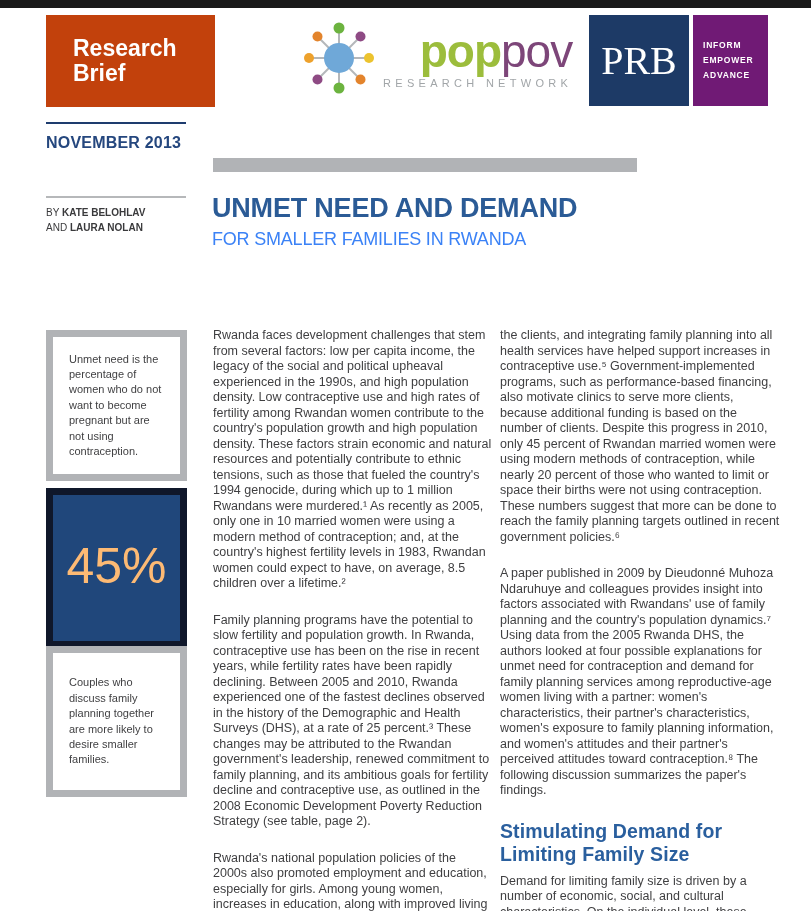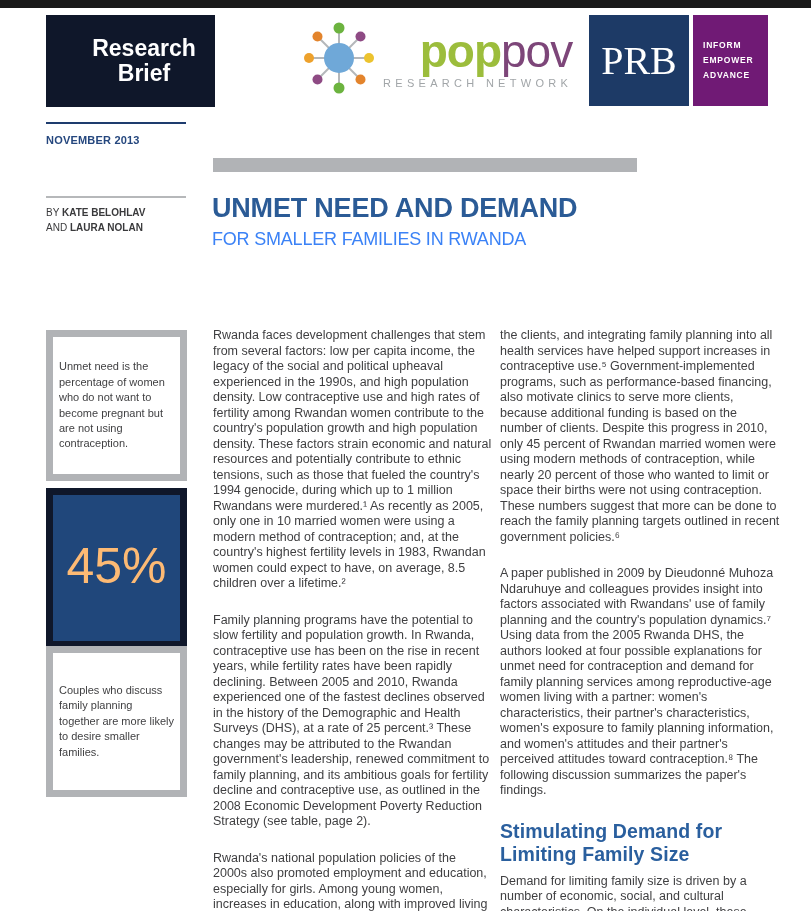--- a/index.html
+++ b/index.html
@@ -4,23 +4,23 @@
 <style>
   html,body{margin:0;padding:0;background:#ffffff;}
   .page{
     position:relative;width:811px;height:911px;overflow:hidden;
     background:#ffffff;font-family:"Liberation Sans",sans-serif;color:#3f3f41;
   }
   .topbar{position:absolute;left:0;top:0;width:811px;height:8px;background:#1a1a1a;}
 
   
   .brief-box{
-    position:absolute;left:46px;top:15px;width:169px;height:92px;background:#0f172a;
+    position:absolute;left:46px;top:15px;width:169px;height:92px;background:#c2410c;
     box-sizing:border-box;padding:21px 0 0 27px;
-    color:#ffffff;font-weight:bold;font-size:23px;line-height:1.08;white-space:pre-line;text-align:center;
+    color:#ffffff;font-weight:bold;font-size:23px;line-height:1.08;white-space:pre-line;
   }
   .poppov{position:absolute;left:301px;top:20px;display:flex;align-items:center;}
   .poppov svg{display:block;}
   .poppov-text{margin-left:6px;text-align:right;}
   .poppov-word{font-size:46px;line-height:1;letter-spacing:-1px;}
   .poppov-word .pop{color:#9cbd3c;font-weight:bold;}
   .poppov-word .pov{color:#7d4679;font-weight:normal;}
   .poppov-sub{margin-top:3px;font-size:11px;letter-spacing:4.3px;color:#a1a5a8;}
 
   .prb-navy{
@@ -28,38 +28,38 @@
     display:flex;align-items:center;justify-content:center;
     color:#ffffff;font-family:"Liberation Serif",serif;font-size:40px;
   }
   .prb-gray{
     position:absolute;left:693px;top:15px;width:75px;height:91px;background:#701a75;
     box-sizing:border-box;display:flex;flex-direction:column;justify-content:center;
     padding-left:10px;color:#ffffff;font-size:8.5px;font-weight:bold;letter-spacing:0.8px;line-height:1.75;
   }
 
   .date-rule{position:absolute;left:46px;top:122px;width:140px;height:2px;background:#1e3c6e;}
-  .issue-date{position:absolute;left:46px;top:134px;font-size:11px;font-weight:bold;color:#25477e;letter-spacing:0.2px;}
+  .issue-date{position:absolute;left:46px;top:134px;font-size:16px;font-weight:bold;color:#25477e;letter-spacing:0.2px;}
 
   .accent-bar{position:absolute;left:213px;top:158px;width:424px;height:14px;background:#b1b3b6;}
 
   .byline-rule{position:absolute;left:46px;top:196px;width:140px;height:2px;background:#b6b8ba;}
   .byline{position:absolute;left:46px;top:206px;font-size:10px;line-height:1.45;color:#3a3a3c;}
   .byline b{font-weight:bold;}
 
   .title{position:absolute;left:212px;top:193px;line-height:31px;}
   .title .t1{font-size:27px;font-weight:bold;color:#2b5b96;letter-spacing:-0.2px;}
   .title .t2{font-size:18px;font-weight:normal;color:#3b82f6;letter-spacing:-0.2px;}
 
   
   .callout{
     position:absolute;left:46px;width:141px;height:151px;box-sizing:border-box;
     border:7px solid #b1b3b6;background:#ffffff;
     display:flex;align-items:center;
-    padding:8px 6px;font-size:11px;line-height:1.4;color:#3f3f41;
+    padding:8px 16px;font-size:11px;line-height:1.4;color:#3f3f41;
   }
   .callout.c1{top:330px;}
   .callout.c3{top:646px;}
   .callout-stat{
     position:absolute;left:46px;top:488px;width:141px;height:160px;box-sizing:border-box;
     border:7px solid #0f172a;background:#20477b;color:#fdba74;
     display:flex;flex-direction:column;align-items:center;justify-content:center;text-align:center;
   }
   .stat-value{font-size:50px;line-height:1;font-weight:normal;margin-top:-4px;}
   .stat-caption{margin-top:9px;font-size:10.5px;font-weight:bold;line-height:1.32;padding:0 6px;}

